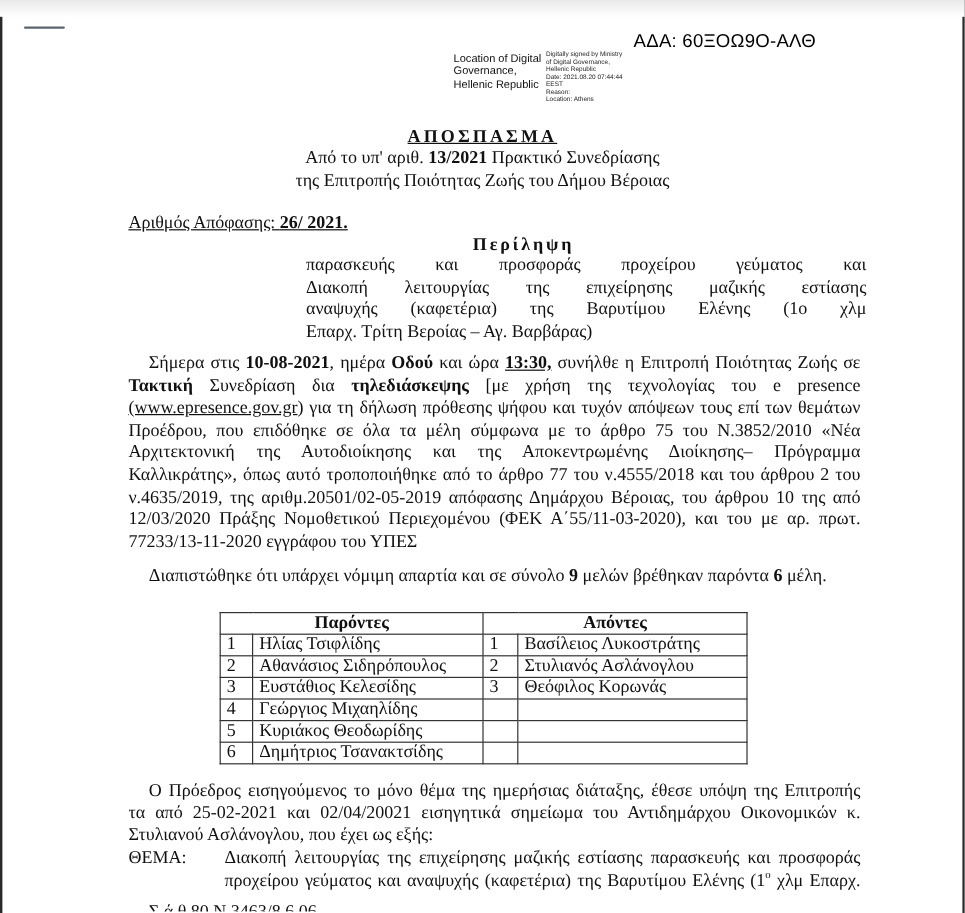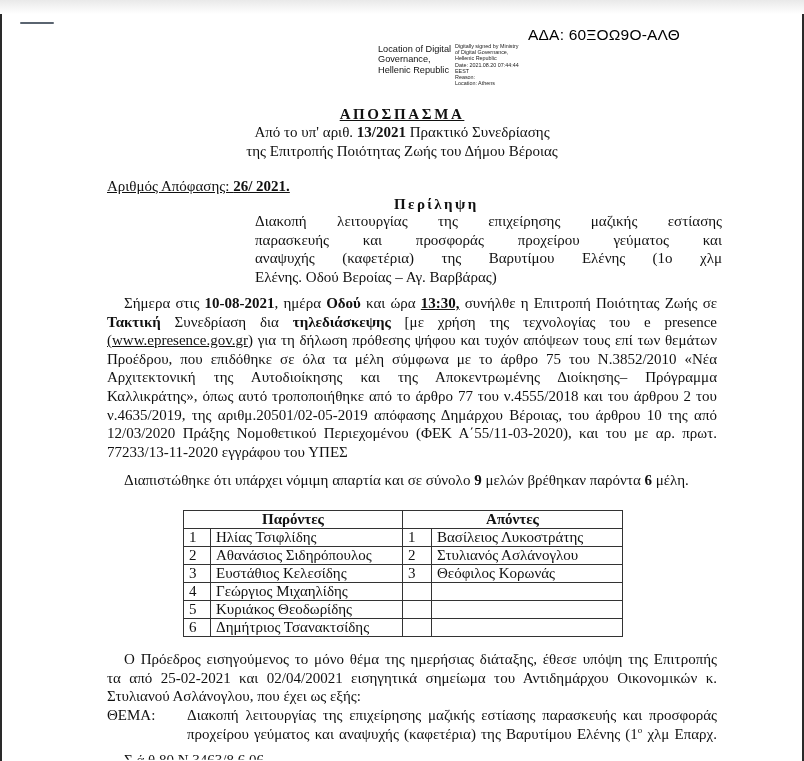--- a/index.html
+++ b/index.html
@@ -82,24 +82,24 @@
 </div>
 
 <div class="center title">ΑΠΟΣΠΑΣΜΑ</div>
 <div class="center sub1"><span>Από το υπ' αριθ. </span><b>13/2021</b><span> Πρακτικό Συνεδρίασης</span></div>
 <div class="center sub2">της Επιτροπής Ποιότητας Ζωής του Δήμου Βέροιας</div>
 
 <div class="decision"><span>Αριθμός Απόφασης: </span><b>26/ 2021.</b></div>
 
 <div class="summary-title">Περίληψη</div>
 <div class="summary-body">
+  <span class="line">παρασκευής και προσφοράς προχείρου γεύματος και</span>
   <span class="line">Διακοπή λειτουργίας της επιχείρησης μαζικής εστίασης</span>
-  <span class="line">παρασκευής και προσφοράς προχείρου γεύματος και</span>
   <span class="line">αναψυχής (καφετέρια) της Βαρυτίμου Ελένης (1ο χλμ</span>
-  <span class="line last">Ελένης. Οδού Βεροίας – Αγ. Βαρβάρας)</span>
+  <span class="line last">Επαρχ. Τρίτη Βεροίας – Αγ. Βαρβάρας)</span>
 </div>
 
 <div class="para p1">
   <span class="line ind"><span>Σήμερα στις </span><b>10-08-2021</b><span>, ημέρα </span><b>Οδού</b><span> και ώρα </span><b style="text-decoration:underline">13:30,</b><span> συνήλθε η Επιτροπή Ποιότητας Ζωής σε</span></span>
   <span class="line"><b>Τακτική</b><span> Συνεδρίαση δια </span><b>τηλεδιάσκεψης</b><span> [με χρήση της τεχνολογίας του e presence</span></span>
   <span class="line"><span class="link">(www.epresence.gov.gr</span><span>) για τη δήλωση πρόθεσης ψήφου και τυχόν απόψεων τους επί των θεμάτων</span></span>
   <span class="line">Προέδρου, που επιδόθηκε σε όλα τα μέλη σύμφωνα με το άρθρο 75 του Ν.3852/2010 «Νέα</span>
   <span class="line">Αρχιτεκτονική της Αυτοδιοίκησης και της Αποκεντρωμένης Διοίκησης– Πρόγραμμα</span>
   <span class="line">Καλλικράτης», όπως αυτό τροποποιήθηκε από το άρθρο 77 του ν.4555/2018 και του άρθρου 2 του</span>
   <span class="line">ν.4635/2019, της αριθμ.20501/02-05-2019 απόφασης Δημάρχου Βέροιας, του άρθρου 10 της από</span>

